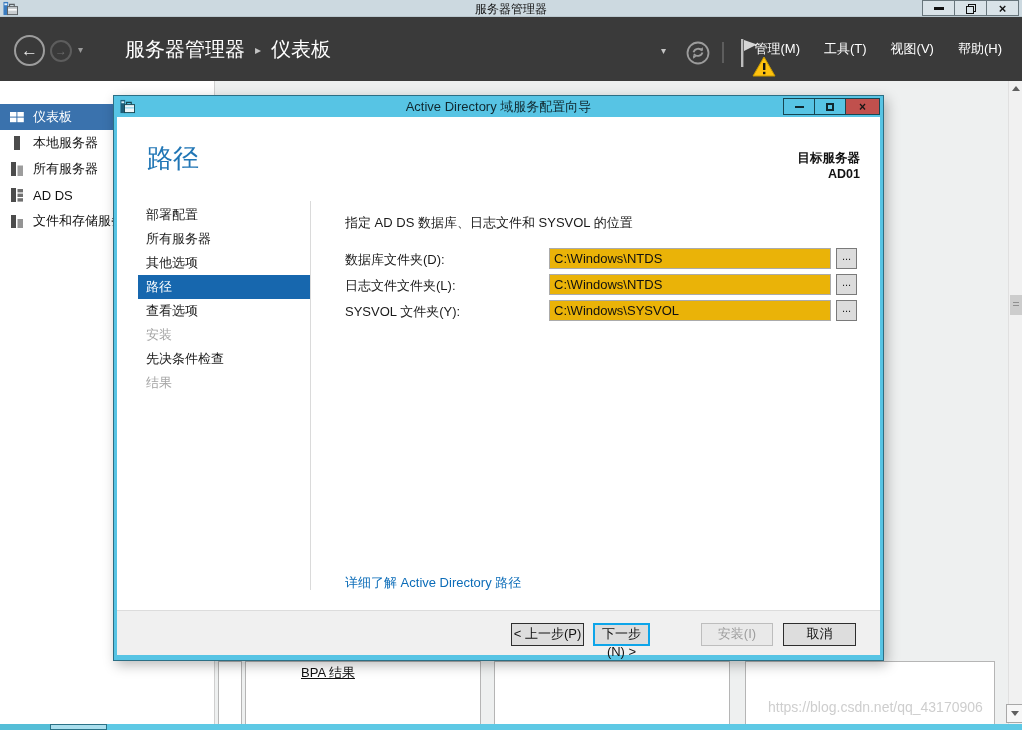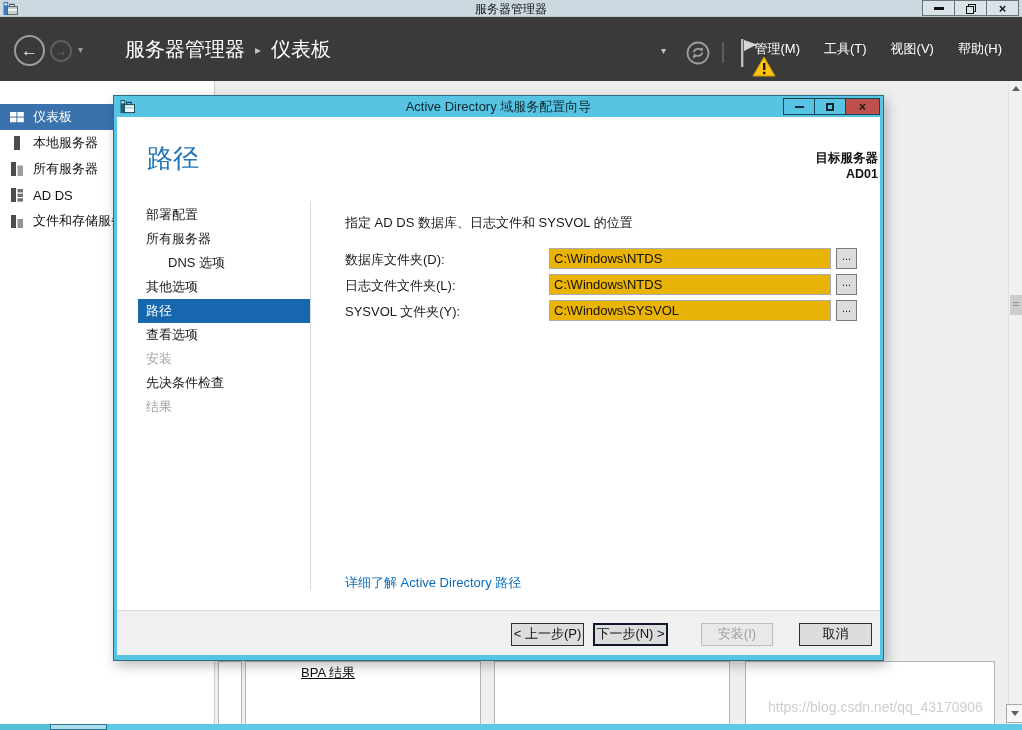--- a/index.html
+++ b/index.html
@@ -83,44 +83,44 @@
   .dlg-title { position:absolute; left:0; right:0; top:2px; text-align:center; font-size:13px; color:#10282f; }
   .dlg-controls { position:absolute; right:3px; top:2px; display:flex; }
   .dlg-btn { width:32px; height:17px; border:1px solid #174652; display:flex; align-items:center; justify-content:center; margin-left:-1px; }
   .dlg-btn.close { width:35px; background:#c0504d; }
   .dlg-glyph-min { width:9px; height:2px; background:#10282f; }
   .dlg-glyph-max { width:8px; height:8px; border:2px solid #10282f; }
   .dlg-glyph-close { font-weight:bold; font-size:12px; color:#161616; line-height:12px; }
 
   .dlg-content { position:absolute; left:3px; right:3px; top:21px; height:493px; background:#fff; }
   .dlg-heading { position:absolute; left:30px; top:24px; font-size:26px; color:#2176b5; font-weight:400; }
-  .dlg-target { position:absolute; right:2px; top:33px; text-align:right; font-size:12.5px; font-weight:bold; color:#111; line-height:1.3; }
+  .dlg-target { position:absolute; right:20px; top:33px; text-align:right; font-size:12.5px; font-weight:bold; color:#111; line-height:1.3; }
 
   .dlg-nav { position:absolute; left:21px; top:86px; width:172px; }
   .dlg-nav-item { height:24px; line-height:24px; padding-left:8px; font-size:13px; color:#1a1a1a; white-space:nowrap; }
   .dlg-nav-item.indent { padding-left:30px; }
   .dlg-nav-item.selected { background:#1767ae; color:#fff; }
   .dlg-nav-item.disabled { color:#a5a5a5; }
   .dlg-vsep { position:absolute; left:193px; top:84px; bottom:20px; width:1px; background:#dadada; }
 
   .dlg-intro { position:absolute; left:228px; top:97px; font-size:13px; color:#1a1a1a; }
   .f-label { position:absolute; left:228px; font-size:13px; color:#1a1a1a; }
   .f-input { position:absolute; left:432px; width:282px; height:21px; border:1px solid #ababab; font-size:13px; padding:0 4px; background:#eab308; color:#111; font-family:"Liberation Sans","DejaVu Sans",sans-serif; }
   .f-browse { position:absolute; left:719px; width:21px; height:21px; background:#dcdcdc; border:1px solid #7a7a7a; font-size:11px; line-height:11px; text-align:center; color:#222; padding-top:2px; }
   .row1-l { top:134px; } .row1-i { top:131px; } 
   .row2-l { top:160px; } .row2-i { top:157px; }
   .row3-l { top:186px; } .row3-i { top:183px; }
   .dlg-link { position:absolute; left:228px; top:457px; font-size:13px; color:#0b6cb8; cursor:default; }
 
   .dlg-footer { position:absolute; left:3px; right:3px; top:514px; height:45px; background:#f0f0f0; border-top:1px solid #dcdcdc; }
   .btn { position:absolute; top:12px; height:23px; background:#ddd; border:1px solid #2e2e2e; font-size:13px; text-align:center; line-height:20px; color:#111; }
   .btn-back    { left:394px; width:73px; }
-  .btn-next    { left:476px; width:75px; border:2px solid #0f172a; line-height:18px; }
+  .btn-next    { left:476px; width:57px; border:2px solid #0ea5e9; line-height:18px; }
   .btn-install { left:584px; width:72px; border:1px solid #bdbdbd; color:#9d9d9d; background:#e9e9e9; }
-  .btn-cancel  { left:682px; width:73px; }
+  .btn-cancel  { left:666px; width:73px; }
 </style>
 </head>
 <body>
 
 <div class="app">
 
   <div class="titlebar">
     <svg class="titlebar-icon" viewBox="0 0 16 16">
       <rect x="0.5" y="1" width="5" height="14" fill="#3a7cc0"></rect>
       <rect x="1.5" y="2.5" width="3" height="2" fill="#e8f2fa"></rect>
@@ -272,21 +272,20 @@
     <div class="dlg-content">
       <div class="dlg-heading">路径</div>
       <div class="dlg-target">
         <div>目标服务器</div>
         <div>AD01</div>
       </div>
 
       <div class="dlg-nav">
         <div class="dlg-nav-item">部署配置</div>
         <div class="dlg-nav-item">所有服务器</div>
-        <div class="dlg-nav-item indent">DNS 选项</div>
         <div class="dlg-nav-item">其他选项</div>
         <div class="dlg-nav-item selected">路径</div>
         <div class="dlg-nav-item">查看选项</div>
         <div class="dlg-nav-item disabled">安装</div>
         <div class="dlg-nav-item">先决条件检查</div>
         <div class="dlg-nav-item disabled">结果</div>
       </div>
       <div class="dlg-vsep"></div>
 
       <div class="dlg-intro">指定 AD DS 数据库、日志文件和 SYSVOL 的位置</div>

